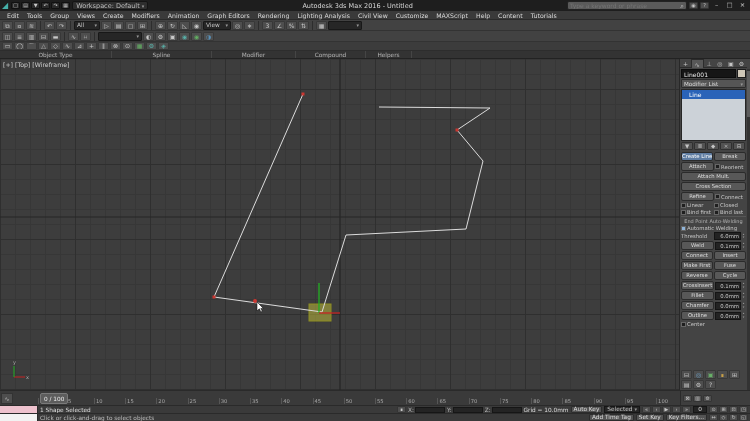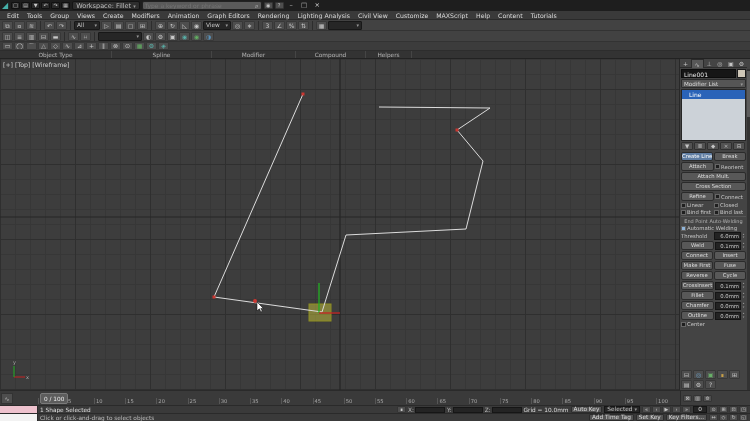--- a/index.html
+++ b/index.html
@@ -102,23 +102,24 @@
     <span class="logo">◢</span>
     <span class="qa" id="qa">
         <span class="mini tbi">□</span>
         <span class="mini tbi">▤</span>
         <span class="mini tbi">▼</span>
         <span class="mini tbi">↶</span>
         <span class="mini tbi">↷</span>
         <span class="mini tbi">▦</span>
       </span>
     <span class="wsbox">
-      <span>Workspace: Fillet</span>
+      <span>Workspace: Default</span>
       <span class="dda">▾</span>
     </span>
+    <span class="wtitle">Autodesk 3ds Max 2016 - Untitled</span>
     <span class="search">
       <input placeholder="Type a keyword or phrase" style="">
       <span>⌕</span>
     </span>
     <span class="titleicons" id="titleicons">
         <span class="mini tbi">◉</span>
         <span class="mini tbi">?</span>
       </span>
     <span class="winbtn">–</span>
     <span class="winbtn">□</span>

